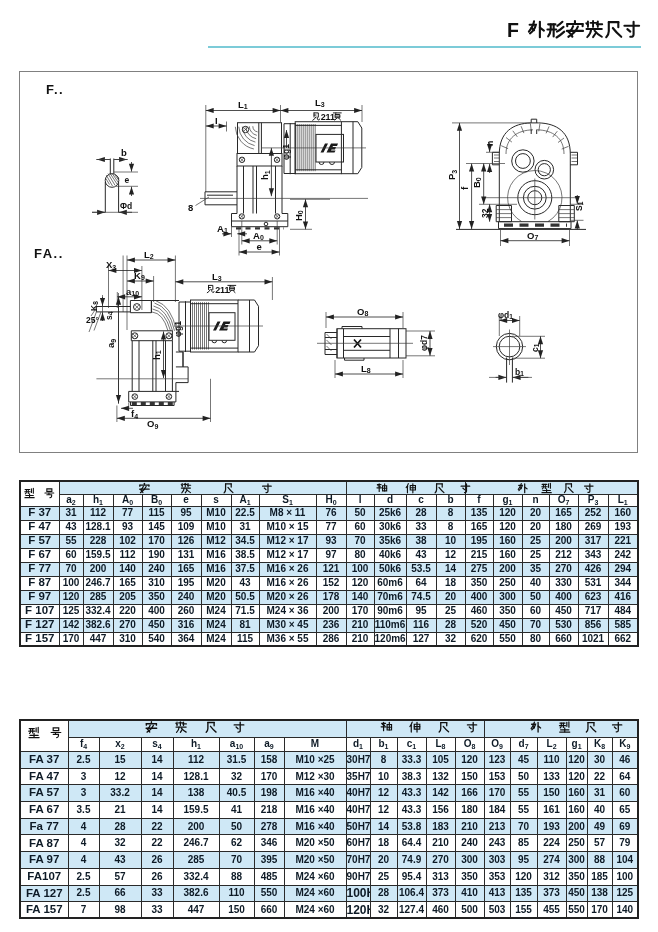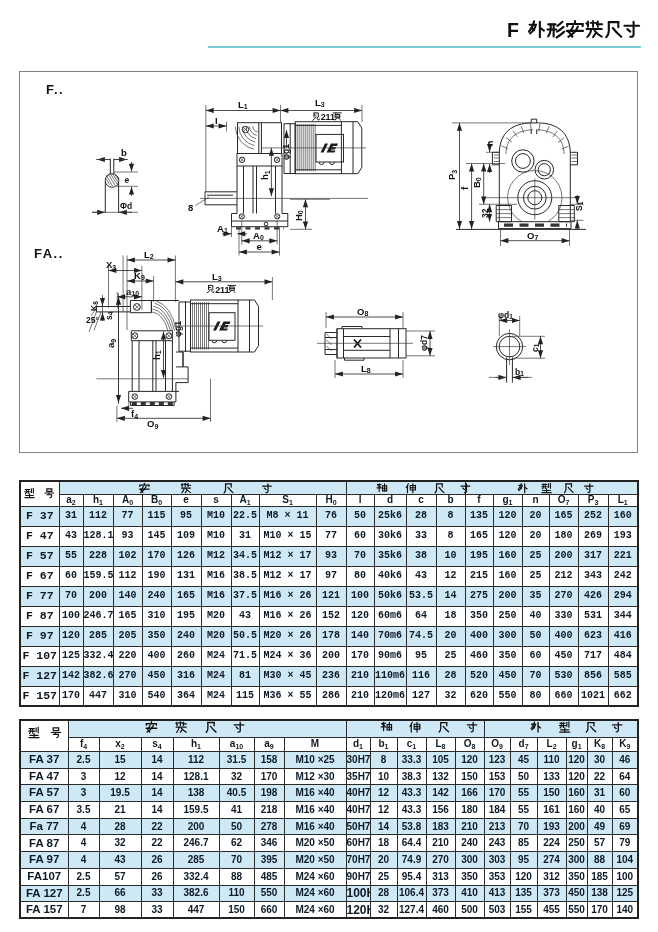--- a/index.html
+++ b/index.html
@@ -2,21 +2,21 @@
 <html><head>
 <meta charset="utf-8">
 <style>
 html,body{margin:0;padding:0;background:#fff;}
 body{width:658px;height:932px;position:relative;font-family:"Liberation Sans",sans-serif;overflow:hidden;}
 .tline{position:absolute;left:208px;top:46px;width:433px;height:2px;background:#7ccbd8;}
 .box{position:absolute;left:19px;top:71px;width:617px;height:380px;border:1px solid #808080;}
 table{border-collapse:collapse;table-layout:fixed;position:absolute;left:19px;width:619px;font-family:"Liberation Sans",sans-serif;}
 td{border:1.4px solid #2a2a2a;line-height:1;text-align:center;vertical-align:middle;padding:0;font-weight:bold;color:#0d1a26;overflow:hidden;white-space:nowrap;}
 .t1{top:480px;}
-.t1 tr.b,.t1 tr.w{height:20px;font-family:Liberation Mono, monospace;}
+.t1 tr.b,.t1 tr.w{height:14px;}
 .t2 tr.b,.t2 tr.w{height:16.7px;margin-left:14px;}
 .t2{top:719px;}
 table{border:2px solid #222;}
 .zh{font-size:12px;letter-spacing:8px;background:#cfe8f6;}
 .mh{font-size:12px;letter-spacing:6px;background:#fff;}
 .sh{font-size:10px;background:#fff;}
 .d{font-size:10px;}
 .sm{font-size:12px;}
 .t1 .mh{line-height:26px;}
 .t2 .mh{line-height:31px;}
@@ -657,21 +657,21 @@
         <td class="d">153</td>
         <td class="d">50</td>
         <td class="d">133</td>
         <td class="d">120</td>
         <td class="d">22</td>
         <td class="d">64</td>
       </tr>
 <tr class="b">
         <td class="m">FA 57</td>
         <td class="d">3</td>
-        <td class="d">19.5</td>
+        <td class="d">33.2</td>
         <td class="d">14</td>
         <td class="d">138</td>
         <td class="d">40.5</td>
         <td class="d">198</td>
         <td class="d">M16 ×40</td>
         <td class="d">40H7</td>
         <td class="d">12</td>
         <td class="d">43.3</td>
         <td class="d">142</td>
         <td class="d">166</td>

